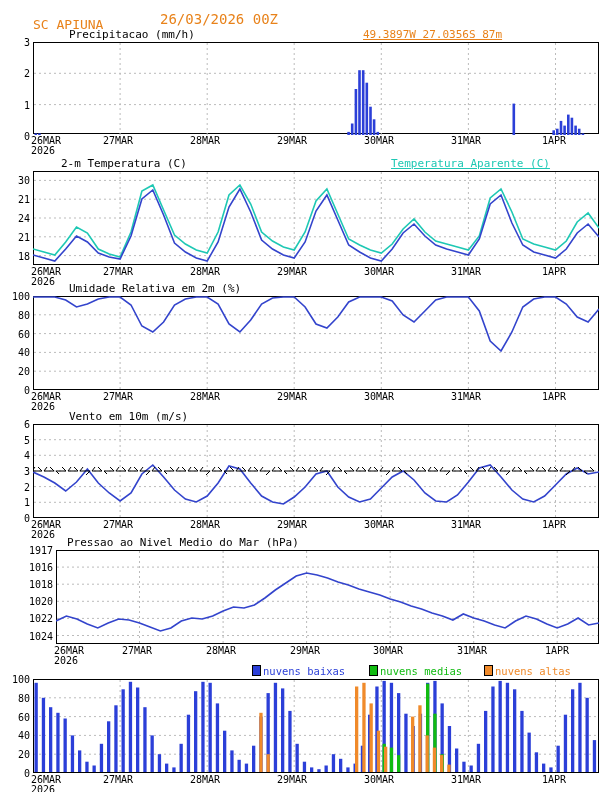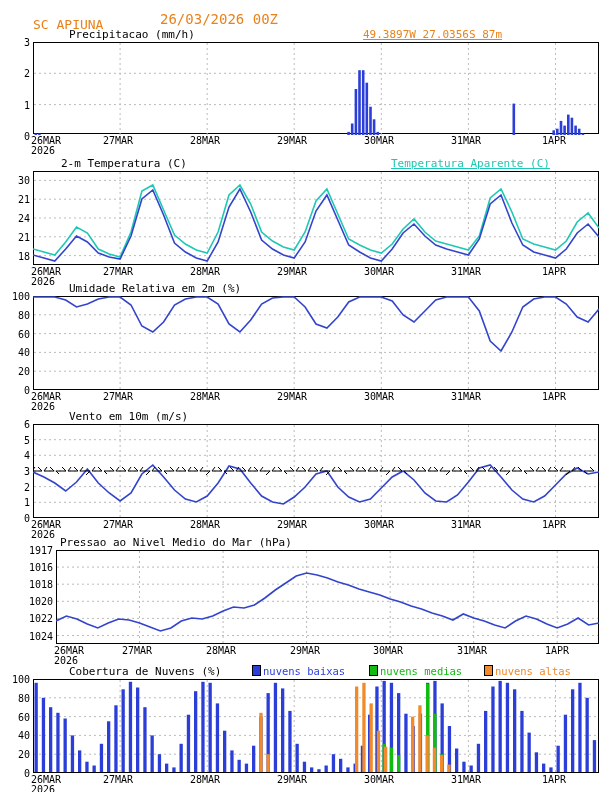--- a/index.html
+++ b/index.html
@@ -440,21 +440,21 @@
     <div class="xtick" style="left:157px;">28MAR</div>
     <div class="xtick" style="left:244px;">29MAR</div>
     <div class="xtick" style="left:331px;">30MAR</div>
     <div class="xtick" style="left:418px;">31MAR</div>
     <div class="xtick" style="left:509px;">1APR</div>
     <div class="yearlab">2026</div>
   </div>
 
   <div class="panel" style="top:550px;left:56px;width:543px;height:94px;">
     <div class="frame"></div>
-    <div class="ptitle" style="left:4px;top:-14px;">Pressao ao Nivel Medio do Mar (hPa)</div>
+    <div class="ptitle" style="left:11px;top:-14px;">Pressao ao Nivel Medio do Mar (hPa)</div>
 
     <div class="ytick" style="top:0px;">1917</div>
     <div class="ytick" style="top:17.1px;">1016</div>
     <div class="ytick" style="top:34.2px;">1018</div>
     <div class="ytick" style="top:51.3px;">1020</div>
     <div class="ytick" style="top:68.4px;">1022</div>
     <div class="ytick" style="top:85.5px;margin-left:7px;">1024</div>
 
     <svg class="plotsvg" width="543" height="94" viewBox="0 0 543 94">
       <g stroke="#bbbbbb" stroke-width="1" stroke-dasharray="2,3">
@@ -478,21 +478,20 @@
     <div class="xtick" style="left:150px;">28MAR</div>
     <div class="xtick" style="left:234px;">29MAR</div>
     <div class="xtick" style="left:317px;">30MAR</div>
     <div class="xtick" style="left:401px;">31MAR</div>
     <div class="xtick" style="left:489px;">1APR</div>
     <div class="yearlab">2026</div>
   </div>
 
   <div class="panel" style="top:679px;left:33px;width:566px;height:94px;">
     <div class="frame"></div>
-    <div class="ptitle" style="left:36px;top:-14px;">Cobertura de Nuvens (%)</div>
 
     <div class="legend" style="left:219px;top:-14px;">
       <span class="lg-sw" style="background:#2b3fd8;"></span><span style="color:#2b3fd8;">nuvens baixas</span>
     </div>
     <div class="legend" style="left:336px;top:-14px;">
       <span class="lg-sw" style="background:#11bb11;"></span><span style="color:#11bb11;">nuvens medias</span>
     </div>
     <div class="legend" style="left:451px;top:-14px;">
       <span class="lg-sw" style="background:#f08a2a;"></span><span style="color:#f08a2a;margin-top:44px;">nuvens altas</span>
     </div>

